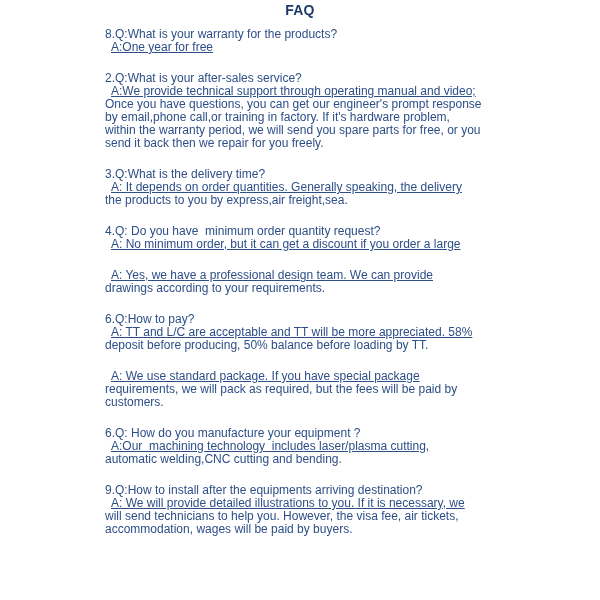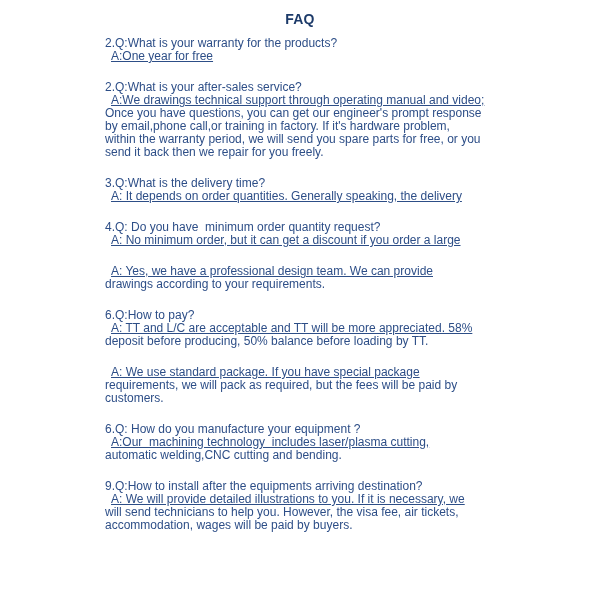--- a/index.html
+++ b/index.html
@@ -11,21 +11,21 @@
     width: 600px;
     height: 600px;
     background: #ffffff;
     font-family: "Liberation Sans", sans-serif;
     overflow: hidden;
   }
   .page {
     position: relative;
     width: 600px;
     height: 600px;
-    padding-top: 11px;
+    padding-top: 2px;
     border-radius: 25px;
   }
   .page-title {
     text-align: center;
     font-size: 14px;
     line-height: 17px;
     font-weight: bold;
     color: var(--title-color);
     margin-bottom: 9px;
     letter-spacing: 0.2px;
@@ -48,41 +48,42 @@
     text-decoration: underline;
   }
 </style>
 </head>
 <body style="background: rgb(255, 255, 255);">
 
 <div class="page">
   <div class="page-title">FAQ</div>
   <div class="faq-list" id="faq-list">
   <div class="faq-item">
-    <div class="line question-line">2.Q:What is your warranty for the products?</div>
+    <div class="line question-line">8.Q:What is your warranty for the products?</div>
     <div>
           <div class="line answer-line answer-line-first">A:One year for free</div>
         </div>
   </div>
 
   <div class="faq-item">
     <div class="line question-line">2.Q:What is your after-sales service?</div>
     <div>
-          <div class="line answer-line answer-line-first">A:We drawings technical support through operating manual and video;</div>
+          <div class="line answer-line answer-line-first">A:We provide technical support through operating manual and video;</div>
           <div class="line answer-line">Once you have questions, you can get our engineer's prompt response</div>
           <div class="line answer-line">by email,phone call,or training in factory. If it's hardware problem,</div>
           <div class="line answer-line">within the warranty period, we will send you spare parts for free, or you</div>
           <div class="line answer-line">send it back then we repair for you freely.</div>
         </div>
   </div>
 
   <div class="faq-item">
     <div class="line question-line">3.Q:What is the delivery time?</div>
     <div>
           <div class="line answer-line answer-line-first">A: It depends on order quantities. Generally speaking, the delivery</div>
+          <div class="line answer-line">the products to you by express,air freight,sea.</div>
         </div>
   </div>
 
   <div class="faq-item">
     <div class="line question-line">4.Q: Do you have  minimum order quantity request?</div>
     <div>
           <div class="line answer-line answer-line-first">A: No minimum order, but it can get a discount if you order a large</div>
         </div>
   </div>
 

